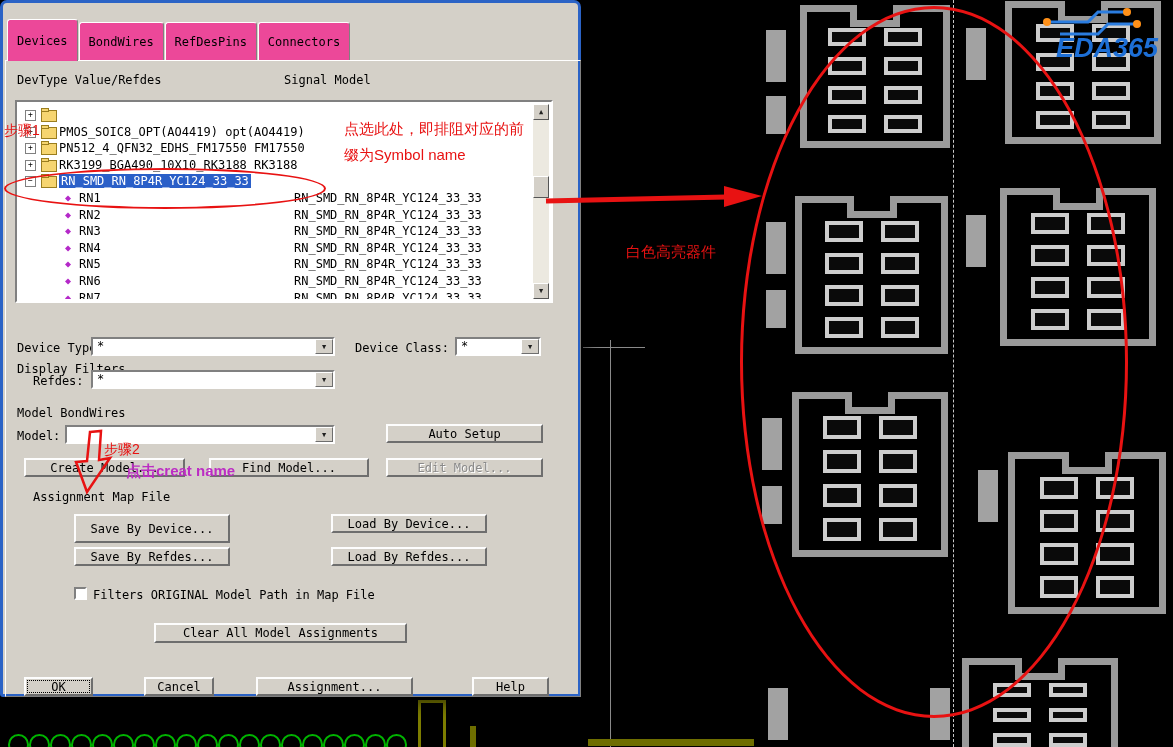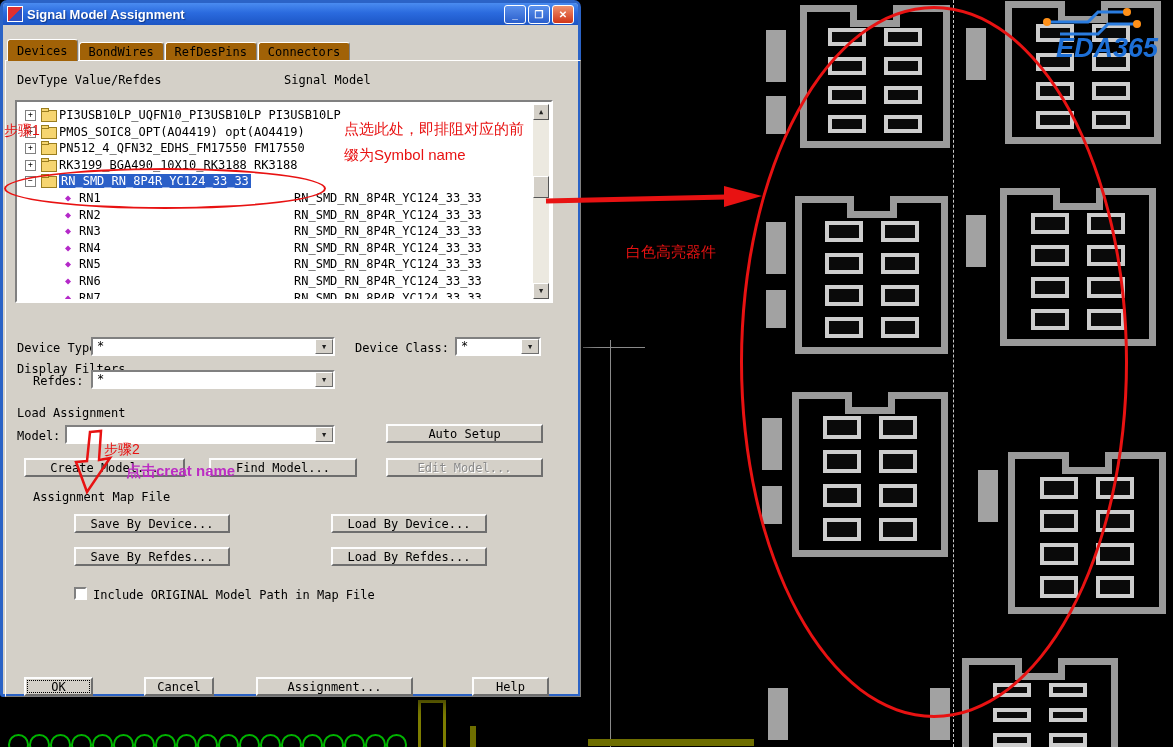--- a/index.html
+++ b/index.html
@@ -30,21 +30,21 @@
        font-size:13px;text-shadow:1px 1px 1px #123a8a;margin-left:4px;}
   .appico{width:14px;height:14px;background:linear-gradient(135deg,#e03030 50%,#3050c0 50%);
        border:1px solid #fff;}
   .wbtns{margin-left:auto;display:flex;gap:2px;}
   .wbtn{width:20px;height:17px;border:1px solid #fff;border-radius:3px;color:#fff;
        font:bold 10px "Liberation Sans",sans-serif;display:flex;align-items:center;justify-content:center;
        background:linear-gradient(180deg,#5a90ec,#2a5ecb);}
   .wbtn.close{background:linear-gradient(180deg,#f0926e,#d03518);}
 
   .tabrow{position:absolute;left:4px;top:37px;height:21px;display:flex;align-items:flex-end;}
-  .tab{height:18px;padding:0 9px;background:#a16207;border:1px solid #808080;border-bottom:none;
+  .tab{height:18px;padding:10px 9px;background:#ec4899;border:1px solid #808080;border-bottom:none;
        border-top-color:#fff;border-left-color:#fff;border-radius:3px 3px 0 0;
        display:flex;align-items:center;font-size:12px;margin-right:1px;}
   .tab.active{height:21px;position:relative;z-index:3;box-shadow:0 2px 0 #d4d0c8;}
   .tabpage{position:absolute;left:2px;top:57px;width:574px;height:635px;
        border-top:1px solid #fff;border-left:1px solid #fff;border-right:1px solid #808080;border-bottom:1px solid #808080;}
 
   .lbl{position:absolute;white-space:pre;font-size:12px;}
   .sunken{background:#fff;border-top:2px solid #808080;border-left:2px solid #808080;
        border-bottom:2px solid #fff;border-right:2px solid #fff;box-sizing:border-box;}
   .btn{position:absolute;background:#d4d0c8;border-top:2px solid #fdfdfd;border-left:2px solid #fdfdfd;
@@ -214,47 +214,37 @@
   <svg id="logo-svg" width="145" height="64">
     <polyline points="22,22 60,22 70,12 96,12" fill="none" stroke="#2b7de0" stroke-width="3"></polyline>
     <polyline points="32,34 70,34 80,24 106,24" fill="none" stroke="#2b7de0" stroke-width="3"></polyline>
     <circle cx="19" cy="22" r="4" fill="#ff9018"></circle>
     <circle cx="99" cy="12" r="4" fill="#ff9018"></circle>
     <circle cx="109" cy="24" r="4" fill="#ff9018"></circle>
     <text x="28" y="57" font-family="Liberation Sans, sans-serif" font-size="27" font-style="italic" font-weight="bold" fill="#1d6fd6">EDA365</text>
   </svg>
 
   <div id="dlg">
-    <div id="titlebar">
-      <div class="appico"></div>
-      <div class="ttl">Signal Model Assignment</div>
-      <div class="wbtns">
-        <div class="wbtn">_</div>
-        <div class="wbtn">❐</div>
-        <div class="wbtn close">✕</div>
-      </div>
-    </div>
 
     <div class="tabrow">
       <div class="tab active">Devices</div>
       <div class="tab">BondWires</div>
       <div class="tab">RefDesPins</div>
       <div class="tab">Connectors</div>
     </div>
     <div class="tabpage"></div>
 
     <div class="lbl" style="left:14px;top:70px;">DevType Value/Refdes</div>
     <div class="lbl" style="left:281px;top:70px;">Signal Model</div>
 
     <div id="listbox" class="sunken">
       <div id="tree-rows">
           <div class="trow" style="top: 3px;">
             <span class="plusbox" style="left: 6px;">+</span>
             <span class="ficon" style="left: 22px;"></span>
-            <span class="tlabel" style="left: 40px;">PI3USB10LP_UQFN10_PI3USB10LP PI3USB10LP</span>
           </div>
           <div class="trow" style="top: 19.6px;">
             <span class="plusbox" style="left: 6px;">+</span>
             <span class="ficon" style="left: 22px;"></span>
             <span class="tlabel" style="left: 40px;">PMOS_SOIC8_OPT(AO4419) opt(AO4419)</span>
           </div>
           <div class="trow" style="top: 36.2px;">
             <span class="plusbox" style="left: 6px;">+</span>
             <span class="ficon" style="left: 22px;"></span>
             <span class="tlabel" style="left: 40px;">PN512_4_QFN32_EDHS_FM17550 FM17550</span>
@@ -322,41 +312,42 @@
     <div class="combo" style="left:452px;top:334px;width:86px;">
       <div class="field">*</div>
       <div class="drop">▼</div>
     </div>
     <div class="lbl" style="left:14px;top:371px;padding-left:16px;">Refdes:</div>
     <div class="combo" style="left:88px;top:367px;width:244px;">
       <div class="field">*</div>
       <div class="drop">▼</div>
     </div>
 
-    <div class="lbl" style="left:14px;top:403px;">Load Assignment</div>
+    <div class="lbl" style="left:14px;top:403px;">Model BondWires</div>
     <div class="lbl" style="left:14px;top:426px;">Model:</div>
     <div class="combo" style="left:62px;top:422px;width:270px;">
       <div class="field"></div>
       <div class="drop">▼</div>
     </div>
     <div class="btn" style="left:383px;top:421px;width:157px;height:19px;">Auto Setup</div>
 
     <div class="btn" style="left:21px;top:455px;width:161px;height:19px;">Create Model...</div>
-    <div class="btn" style="left:206px;top:455px;width:148px;height:19px;">Find Model...</div>
+    <div class="btn" style="left:206px;top:455px;width:160px;height:19px;">Find Model...</div>
     <div class="btn disabled" style="left:383px;top:455px;width:157px;height:19px;">Edit Model...</div>
 
     <div class="lbl" style="left:30px;top:487px;">Assignment Map File</div>
-    <div class="btn" style="left:71px;top:511px;width:156px;height:19px;">Save By Device...</div>
+    <div class="btn" style="left:71px;top:511px;width:156px;height:29px;">Save By Device...</div>
     <div class="btn" style="left:328px;top:511px;width:156px;height:19px;">Load By Device...</div>
     <div class="btn" style="left:71px;top:544px;width:156px;height:19px;">Save By Refdes...</div>
     <div class="btn" style="left:328px;top:544px;width:156px;height:19px;">Load By Refdes...</div>
 
     <div class="chk" style="left:71px;top:584px;"></div>
-    <div class="lbl" style="left:90px;top:585px;">Include ORIGINAL Model Path in Map File</div>
-
+    <div class="lbl" style="left:90px;top:585px;">Filters ORIGINAL Model Path in Map File</div>
+
+    <div class="btn" style="left:151px;top:620px;width:253px;height:20px;">Clear All Model Assignments</div>
 
     <div class="btn deflt" style="left:21px;top:674px;width:69px;height:19px;">OK</div>
     <div class="btn" style="left:141px;top:674px;width:70px;height:19px;">Cancel</div>
     <div class="btn" style="left:253px;top:674px;width:157px;height:19px;">Assignment...</div>
     <div class="btn" style="left:469px;top:674px;width:77px;height:19px;">Help</div>
   </div>
 
   <div class="red-ellipse" style="left:4px;top:168px;width:318px;height:37px;border-width:2px;"></div>
   <div class="red-ellipse" style="left:740px;top:6px;width:382px;height:706px;"></div>
 

